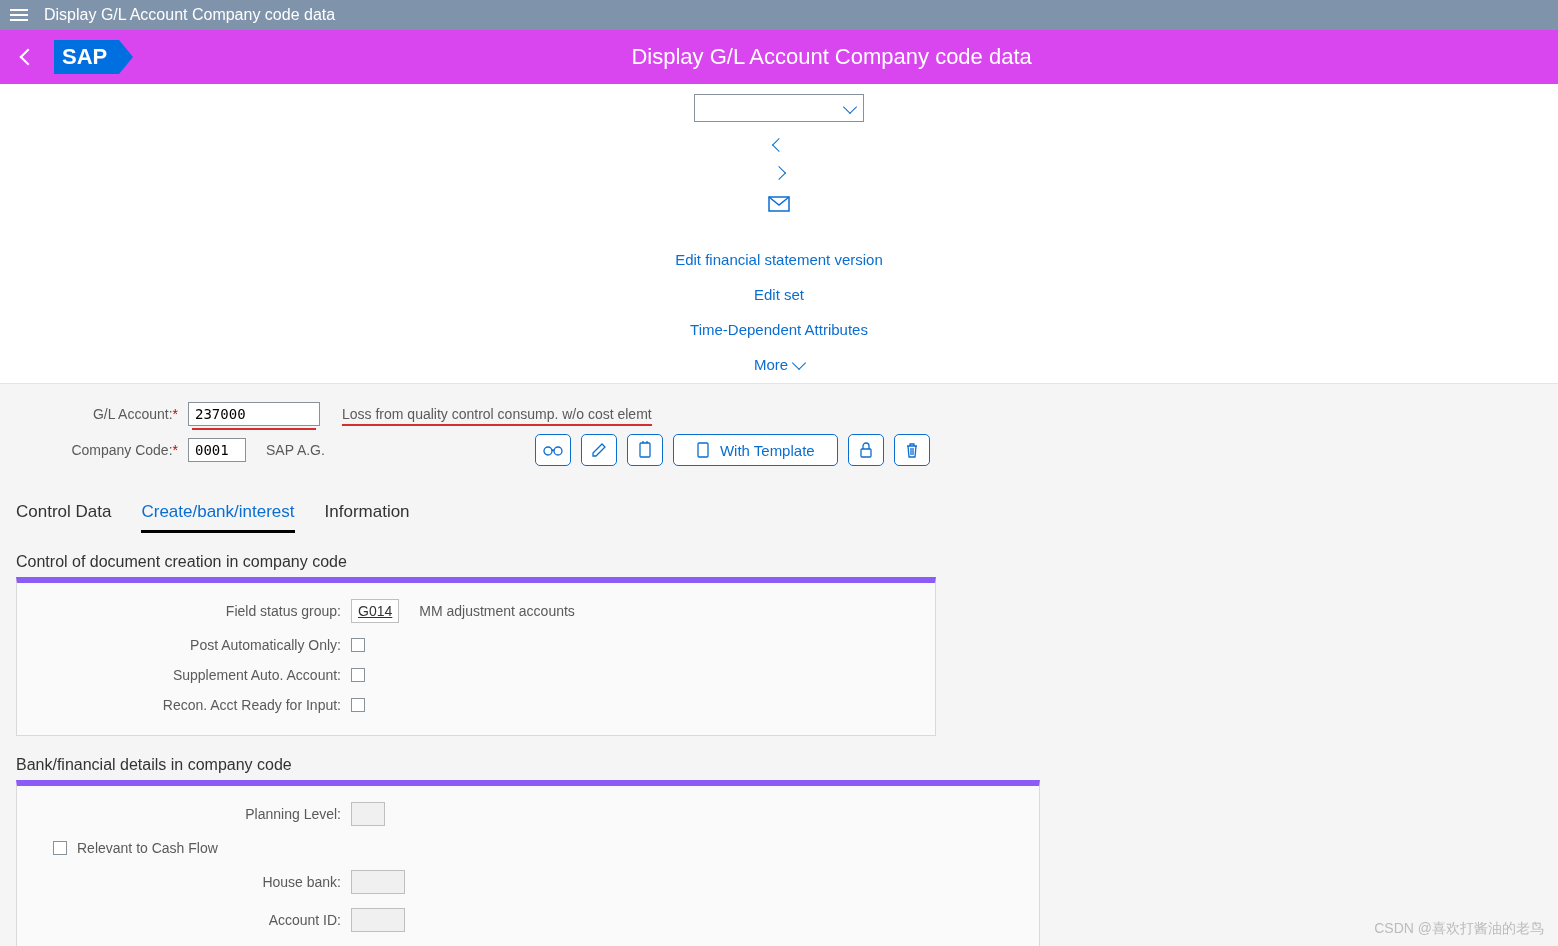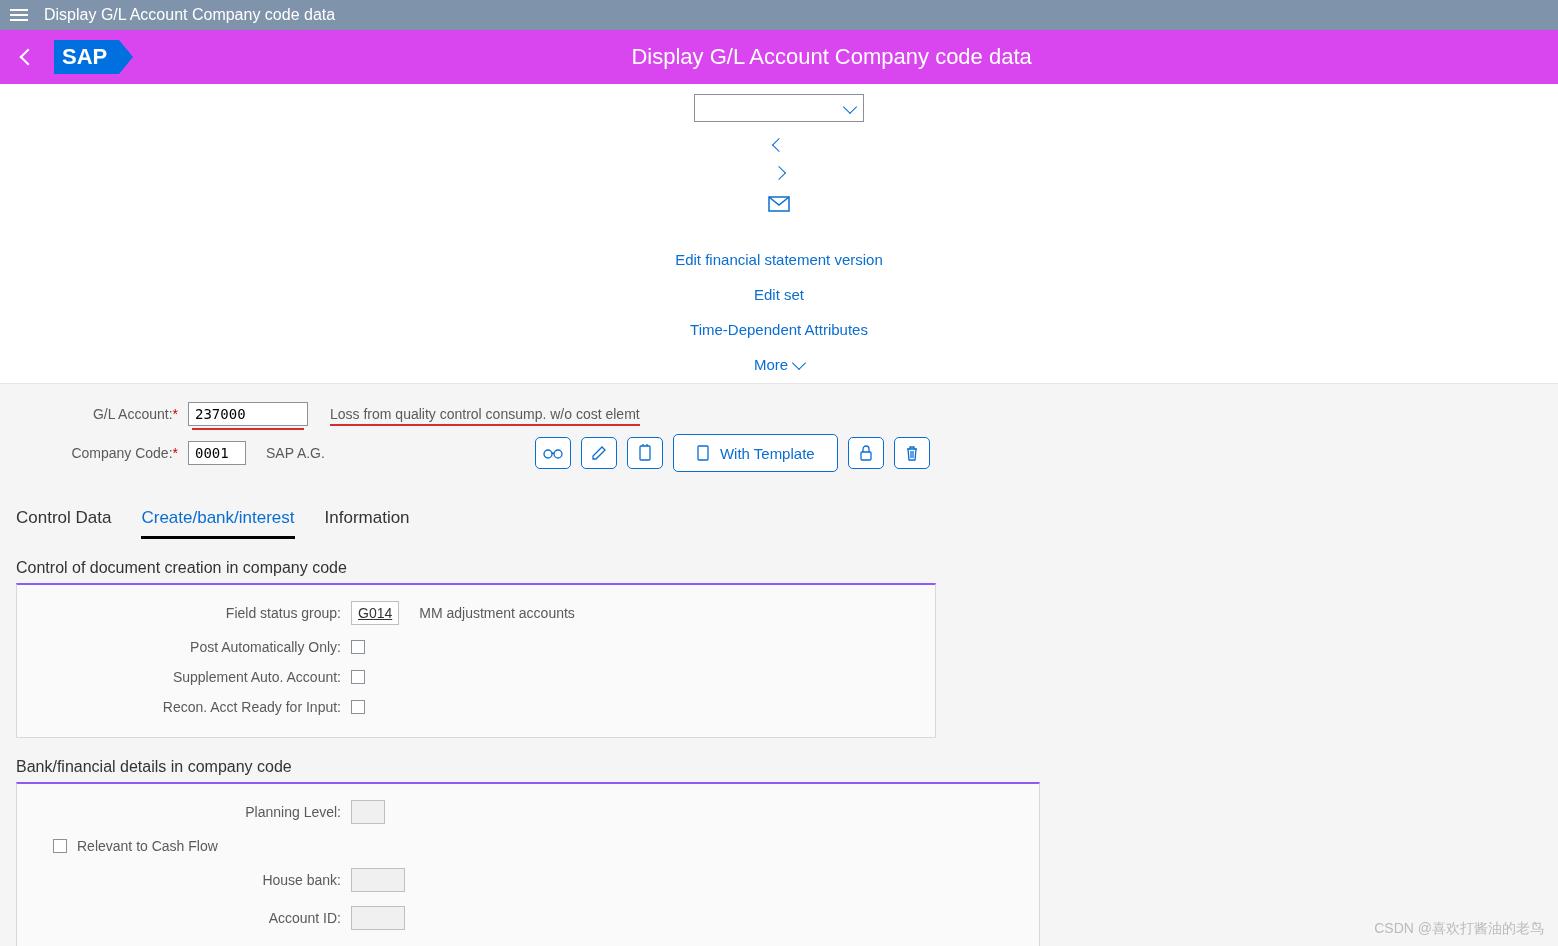--- a/index.html
+++ b/index.html
@@ -22,37 +22,37 @@
   .nav-prev { transform: rotate(135deg); margin: 0 8px; }
   .nav-next { transform: rotate(-45deg); margin: 0 8px; }
   .tb-link { color: #0a6ed1; cursor: pointer; font-size: 15px; }
   .more-link { display: flex; align-items: center; gap: 6px; }
   
   .content { padding: 18px 16px 0 16px; }
   .form-row { display: flex; align-items: center; margin-bottom: 8px; }
   .label-col { width: 172px; text-align: right; padding-right: 4px; color: #5a5a5a; }
   .req { color: #c00; margin-right: 6px; }
   .text-input { border: 1px solid #89919a; background: #fff; padding: 3px 6px; font-family: monospace; font-size: 14px; }
-  .w70 { width: 120px; }
+  .w70 { width: 132px; }
   .w45 { width: 58px; }
   .desc-text { margin-left: 22px; color: #5a5a5a; position: relative; }
   .underline-red { position: absolute; bottom: -4px; left: 0; right: 0; height: 2px; background: #d32f2f; }
   
   .btn-row { display: inline-flex; align-items: center; gap: 10px; margin-left: 210px; }
   .icon-btn { width: 36px; height: 32px; border: 1px solid #0a6ed1; border-radius: 5px; background: #fff; display: flex; align-items: center; justify-content: center; cursor: pointer; }
-  .template-btn { height: 38px; border: 1px solid #0a6ed1; border-radius: 5px; background: #fff; color: #0a6ed1; padding: 0 22px; display: flex; align-items: center; gap: 10px; cursor: pointer; font-size: 15px; }
+  .template-btn { height: 32px; border: 1px solid #0a6ed1; border-radius: 5px; background: #fff; color: #0a6ed1; padding: 0 22px; display: flex; align-items: center; gap: 10px; cursor: pointer; font-size: 15px; }
   
   .tabs { display: flex; gap: 30px; margin-top: 36px; padding-left: 0; }
   .tab { padding-bottom: 8px; font-size: 17px; color: #333; cursor: pointer; }
   .tab.active { color: #0a6ed1; border-bottom: 3px solid #000000; }
   
   .section { margin-top: 20px; }
   .section-title { font-size: 16px; color: #333; margin-bottom: 6px; }
   .section-box { border: 1px solid #d9d9d9; border-top: none; padding: 16px 14px 22px 14px; background: #fafafa; }
-  .section-box.first { border-top: 2px solid #8b5cf6; }
+  .section-box.first { border-top: 6px solid #8b5cf6; }
   .field-row { display: flex; align-items: center; margin-bottom: 14px; }
   .field-label { width: 320px; text-align: right; padding-right: 10px; color: #5a5a5a; }
   .field-input { border: 1px solid #bfbfbf; background: #f0f0f0; padding: 3px 6px; font-size: 14px; }
   .link-val { text-decoration: underline; color: #333; }
   .check { width: 14px; height: 14px; border: 1px solid #89919a; background: #fff; display: inline-block; }
   .check-row { display: flex; align-items: center; gap: 10px; padding-left: 22px; }
   .side-text { margin-left: 20px; color: #5a5a5a; }
   
   .watermark { position: fixed; bottom: 8px; right: 14px; color: #bbb; font-size: 14px; }
 </style>

